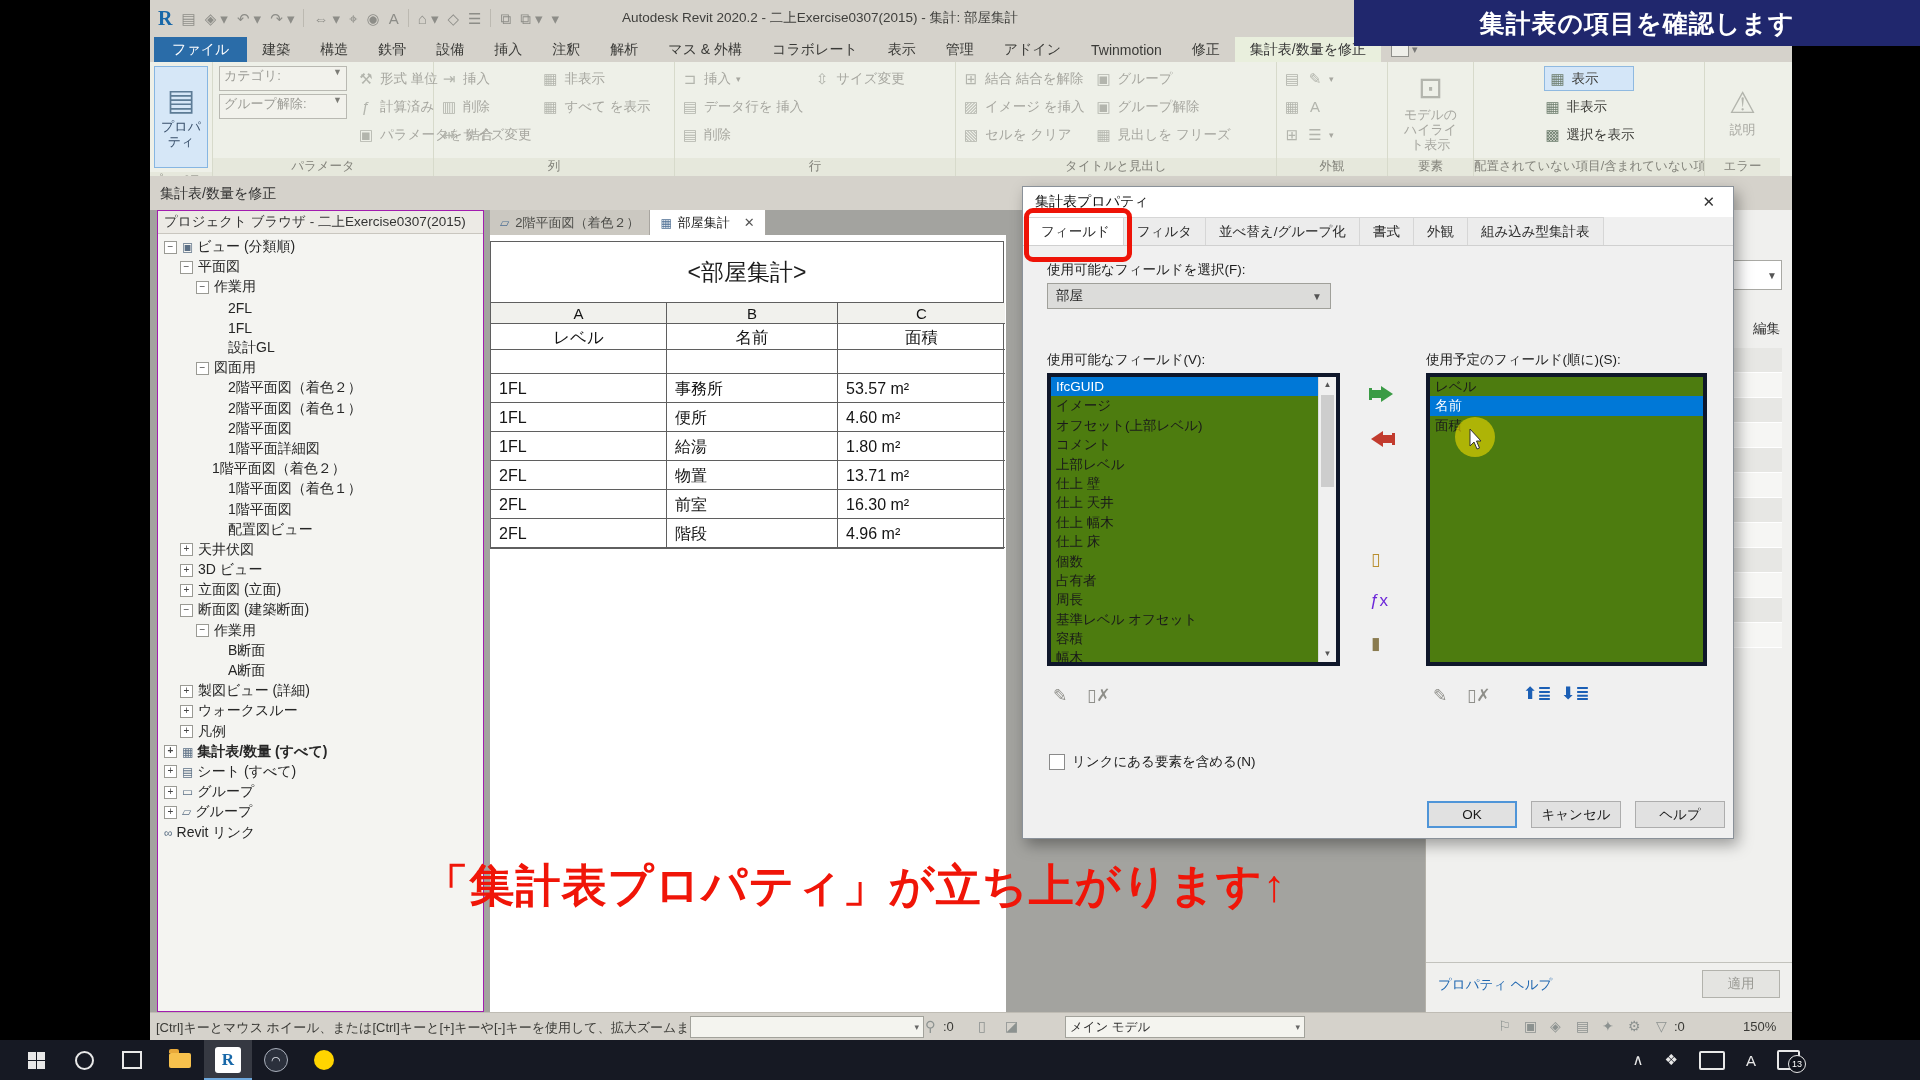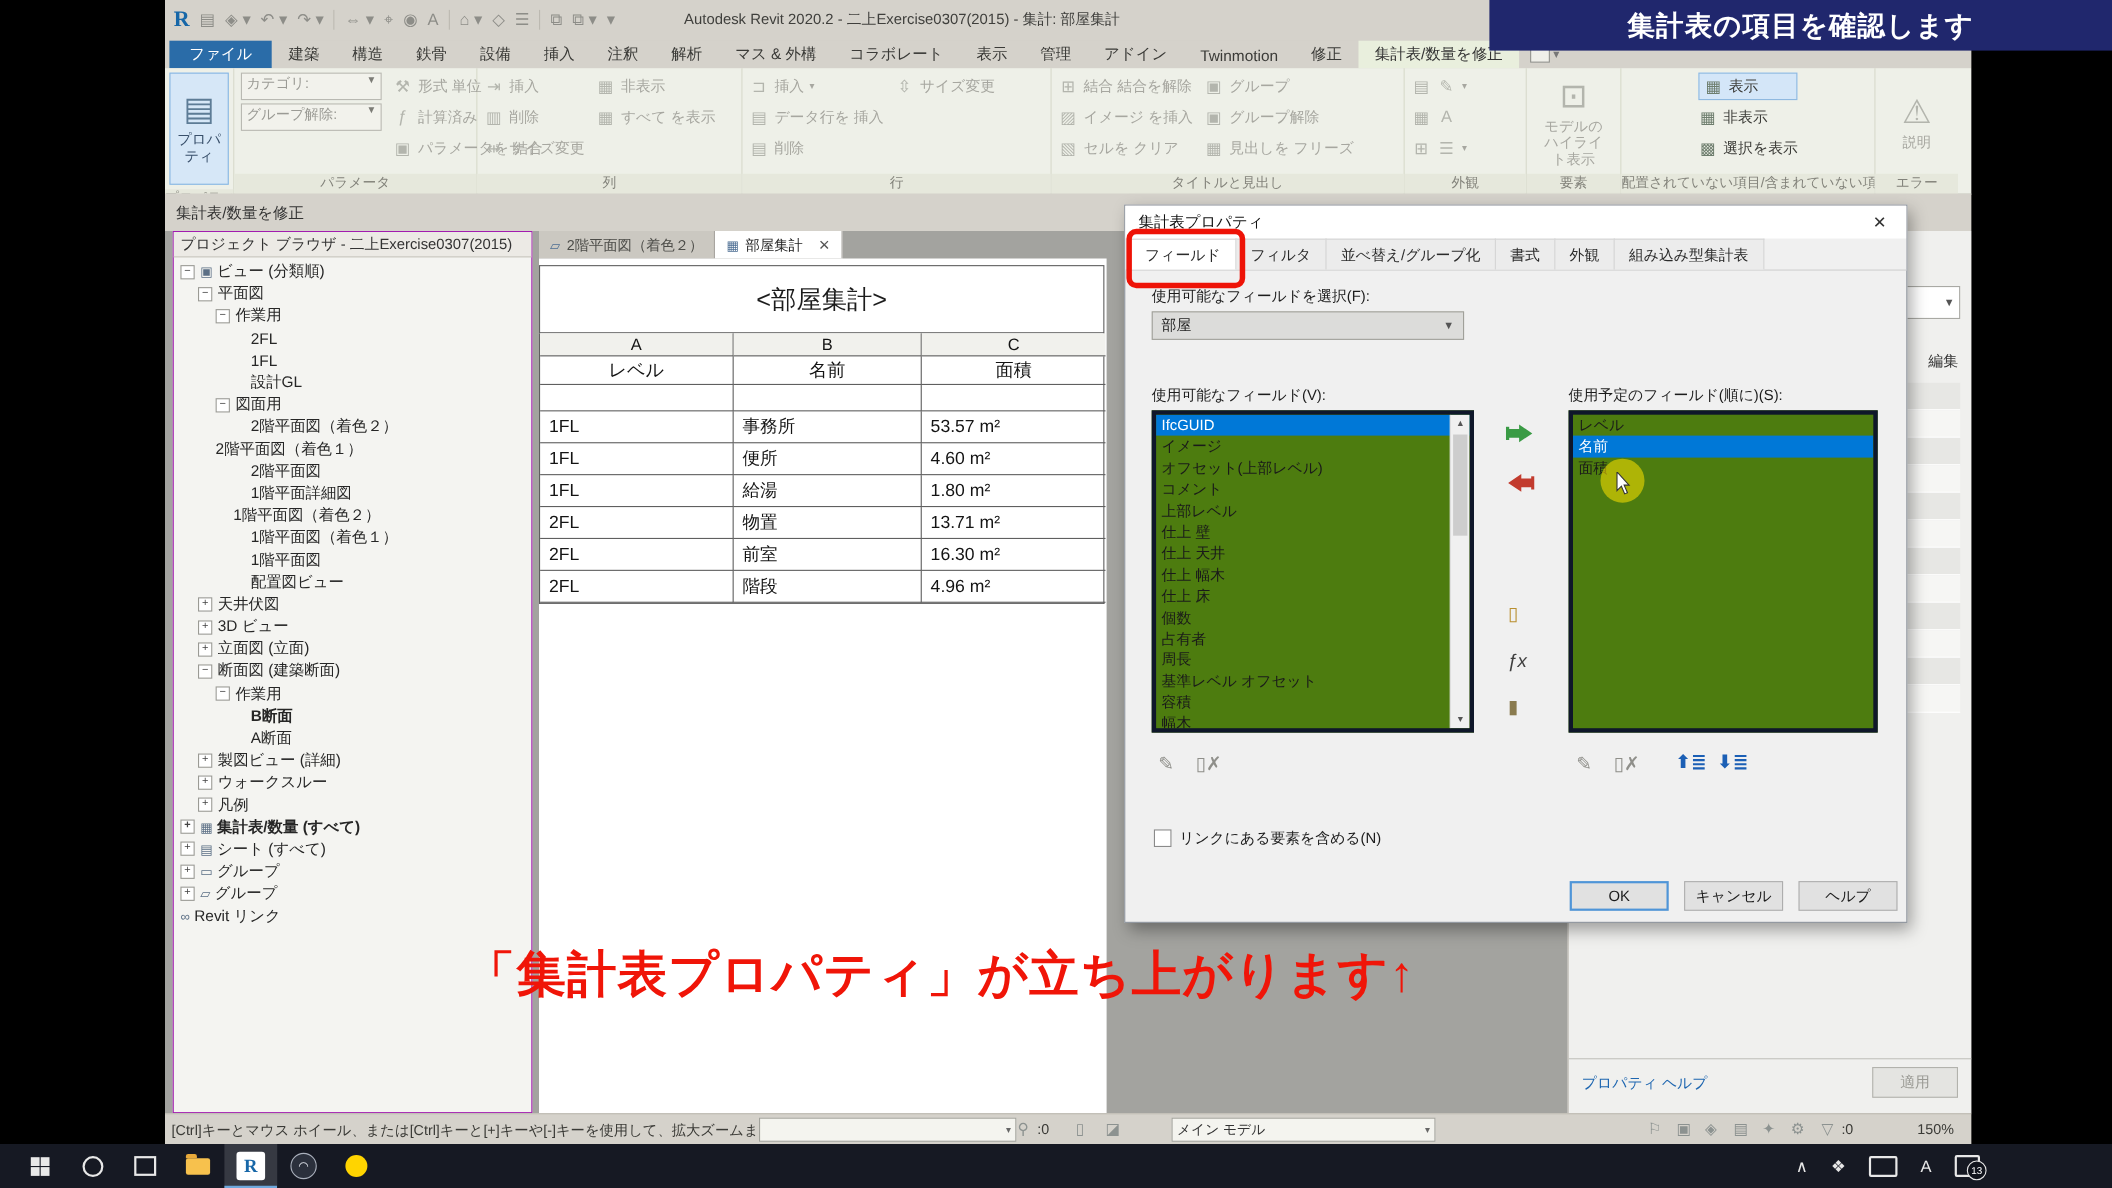--- a/index.html
+++ b/index.html
@@ -444,21 +444,21 @@
             <div class="trow" style="padding-left: 70px;">
               <div style="display: inline;">設計GL</div>
             </div>
             <div class="trow" style="padding-left: 38px;">
               <div class="exp">−</div>
               <div style="display: inline;">図面用</div>
             </div>
             <div class="trow" style="padding-left: 70px;">
               <div style="display: inline;">2階平面図（着色２）</div>
             </div>
-            <div class="trow" style="padding-left: 38px;">
+            <div class="trow" style="padding-left: 70px;">
               <div style="display: inline;">2階平面図（着色１）</div>
             </div>
             <div class="trow" style="padding-left: 70px;">
               <div style="display: inline;">2階平面図</div>
             </div>
             <div class="trow" style="padding-left: 70px;">
               <div style="display: inline;">1階平面詳細図</div>
             </div>
             <div class="trow" style="padding-left: 54px;">
               <div style="display: inline;">1階平面図（着色２）</div>
@@ -486,21 +486,21 @@
             </div>
             <div class="trow" style="padding-left: 22px;">
               <div class="exp">−</div>
               <div style="display: inline;">断面図 (建築断面)</div>
             </div>
             <div class="trow" style="padding-left: 38px;">
               <div class="exp">−</div>
               <div style="display: inline;">作業用</div>
             </div>
             <div class="trow" style="padding-left: 70px;">
-              <div style="display: inline; font-weight: bold;">B断面</div>
+              <div style="display: inline;">B断面</div>
             </div>
             <div class="trow" style="padding-left: 70px;">
               <div style="display: inline;">A断面</div>
             </div>
             <div class="trow" style="padding-left: 22px;">
               <div class="exp">+</div>
               <div style="display: inline;">製図ビュー (詳細)</div>
             </div>
             <div class="trow" style="padding-left: 22px;">
               <div class="exp">+</div>
@@ -694,21 +694,21 @@
 
     <svg class="abs" style="left:346px;top:198px" width="26" height="18">
       <path d="M2 5 h10 v-4 l12 8 -12 8 v-4 h-10 z" fill="#3a9b45"></path>
         <rect x="0" y="3" width="3" height="12" fill="#3a9b45"></rect>
     </svg>
     <svg class="abs" style="left:346px;top:243px" width="26" height="18">
       <path d="M24 5 h-10 v-4 l-12 8 12 8 v-4 h10 z" fill="#c23b2e"></path>
         <rect x="23" y="3" width="3" height="12" fill="#c23b2e"></rect>
     </svg>
     <span class="act-ic" style="left:348px;top:362px;color:#b98f2f">▯</span>
-    <span class="act-ic" style="left:347px;top:404px;font-style:italic;color:#404040">ƒx</span>
+    <span class="act-ic" style="left:347px;top:404px;color:#6d28d9">ƒx</span>
     <span class="act-ic" style="left:348px;top:446px;color:#8a7b4f">▮</span>
 
     <div id="sched-list" class="dlist">
       <div id="sched-items">
           <div class="litem">レベル</div>
           <div class="litem sel">名前</div>
           <div class="litem">面積</div>
         </div>
     </div>
     <div id="click-hl"></div>

